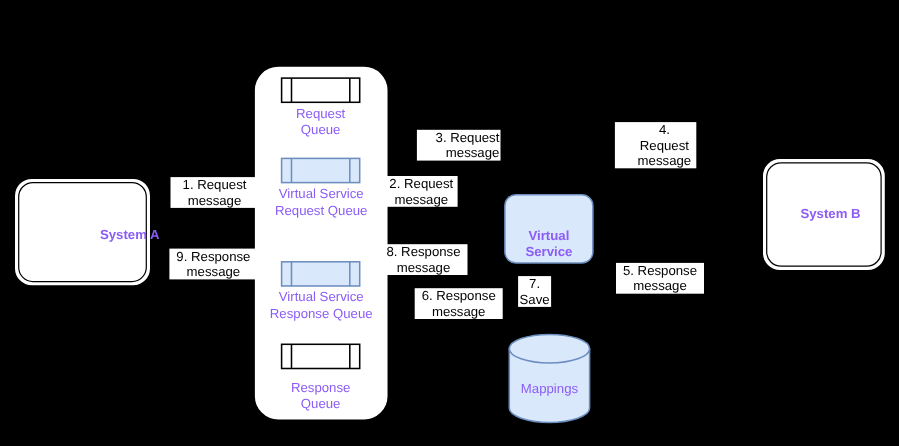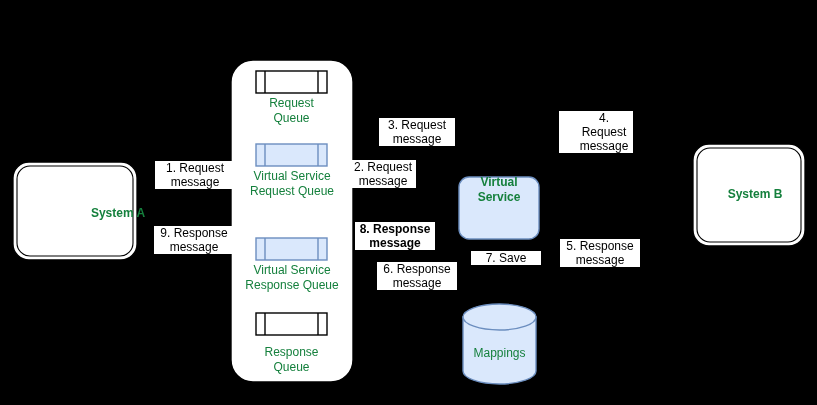--- a/index.html
+++ b/index.html
@@ -24,21 +24,21 @@
     overflow: visible;
   }
   #arrow-layer { z-index: 2; }
   #shape-layer { z-index: 3; }
 
   .node-label {
     position: absolute;
     z-index: 5;
     font-family: "Liberation Sans", sans-serif;
     font-size: 12px;
-    color: #15803d;
+    color: #8b5cf6;
     text-align: center;
     line-height: 1.25;
     white-space: pre-line;
     pointer-events: none;
   }
   .node-label.bold { font-weight: bold; }
 
   .edge-label {
     position: absolute;
     z-index: 6;
@@ -144,44 +144,44 @@
 
   <div class="node-label" style="left:231px; top:169px; width:122px;">Virtual Service
 Request Queue</div>
 
   <div class="node-label" style="left:231px; top:263px; width:122px;">Virtual Service
 Response Queue</div>
 
   <div class="node-label" style="left:241px; top:345px; width:101px;">Response
 Queue</div>
 
-  <div class="node-label bold" style="left:459px; top:175px; width:80px;text-align:center;">Virtual
+  <div class="node-label bold" style="left:459px; top:207px; width:80px;text-align:center;">Virtual
 Service</div>
 
   <div class="node-label" style="left:463px; top:346px; width:73px;">Mappings</div>
 
   <div class="edge-label" style="left:155px; top:161px; width:80px;">1. Request
 message</div>
 
   <div class="edge-label" style="left:350px; top:160px; width:66px;">2. Request
 message</div>
 
-  <div class="edge-label" style="left:379px; top:118px; width:76px;">3. Request
+  <div class="edge-label" style="left:379px; top:118px; width:76px;text-align:right;">3. Request
 message</div>
 
   <div class="edge-label" style="left:559px; top:111px; width:74px;padding-left:17px;">4. Request
 message</div>
 
   <div class="edge-label" style="left:560px; top:239px; width:80px;">5. Response
 message</div>
 
   <div class="edge-label" style="left:377px; top:262px; width:80px;">6. Response
 message</div>
 
-  <div class="edge-label" style="left:471px; top:251px; width:70px;">7. Save</div>
+  <div class="edge-label" style="left:471px; top:251px; width:30px;">7. Save</div>
 
-  <div class="edge-label" style="left:355px; top:222px; width:80px;font-weight:bold;">8. Response
+  <div class="edge-label" style="left:345px; top:222px; width:80px;">8. Response
 message</div>
 
   <div class="edge-label" style="left:154px; top:226px; width:80px;">9. Response
 message</div>
 
 </div>
 
 </body></html>

